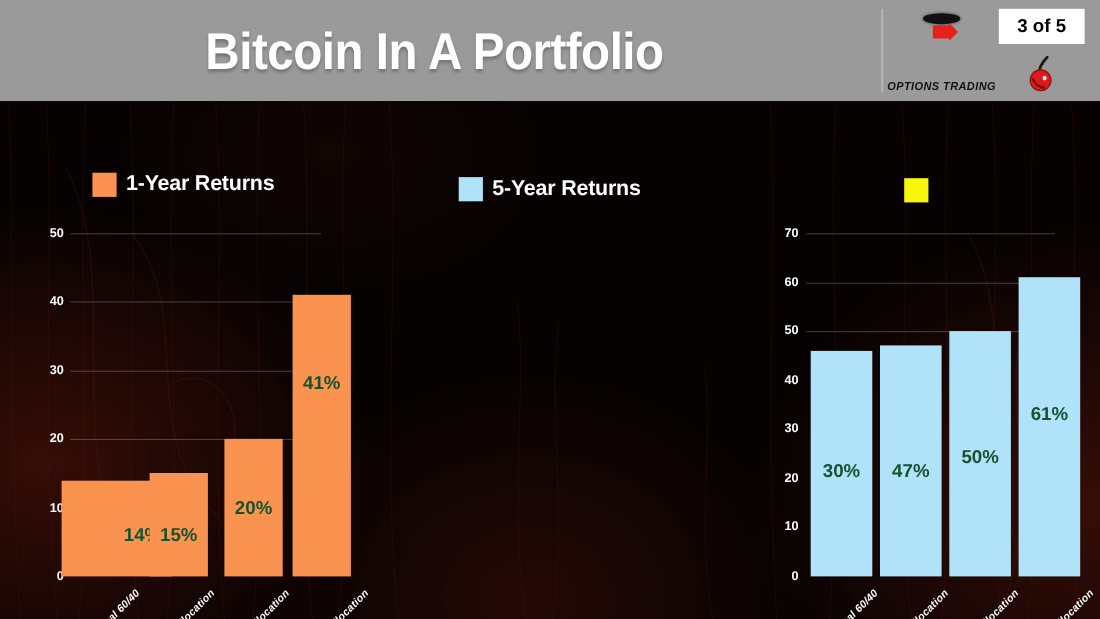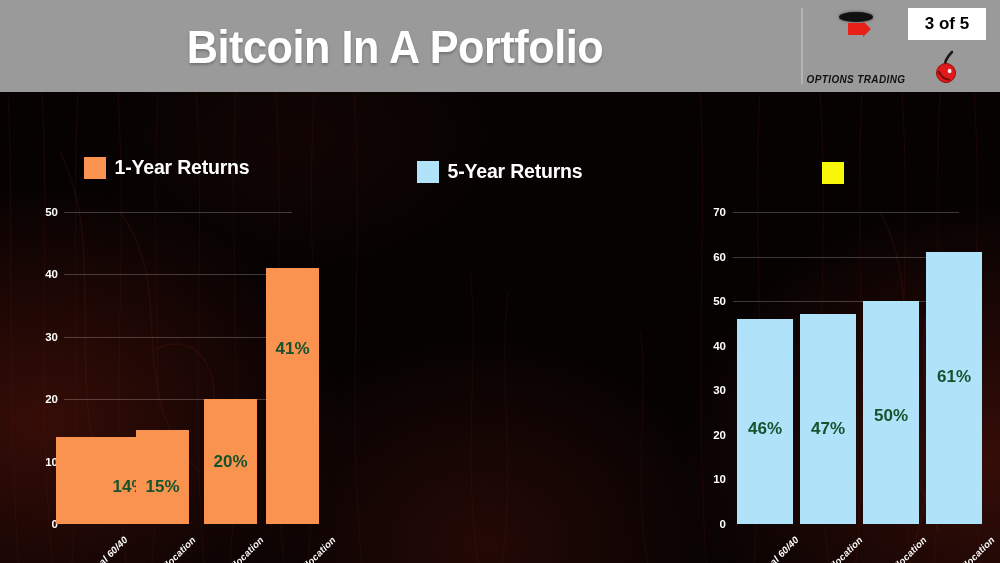--- a/index.html
+++ b/index.html
@@ -254,21 +254,21 @@
       <div class="ytick" style="left:0;width:19px;top:44.6px;">60</div>
       <div class="ytick" style="left:0;width:19px;top:89.1px;">50</div>
       <div class="ytick" style="left:0;width:19px;top:133.7px;">40</div>
       <div class="ytick" style="left:0;width:19px;top:178.3px;">30</div>
       <div class="ytick" style="left:0;width:19px;top:222.9px;">20</div>
       <div class="ytick" style="left:0;width:19px;top:267.4px;">10</div>
       <div class="ytick" style="left:0;width:19px;top:312px;">0</div>
 
       <div class="bars" style="top:0;height:312px;">
         <div class="bar" style="left:30px;width:56px;height:205.1px;background:#b0e2fa;">
-          <span class="bar-value" style="margin-bottom:85px;">46%</span>
+          <span class="bar-value" style="margin-bottom:85px;">30%</span>
         </div>
         <div class="bar" style="left:93px;width:56px;height:209.6px;background:#b0e2fa;">
           <span class="bar-value" style="margin-bottom:85px;">47%</span>
         </div>
         <div class="bar" style="left:156px;width:56px;height:222.9px;background:#b0e2fa;">
           <span class="bar-value" style="margin-bottom:98px;">50%</span>
         </div>
         <div class="bar" style="left:219px;width:56px;height:271.9px;background:#b0e2fa;">
           <span class="bar-value" style="margin-bottom:137px;">61%</span>
         </div>

